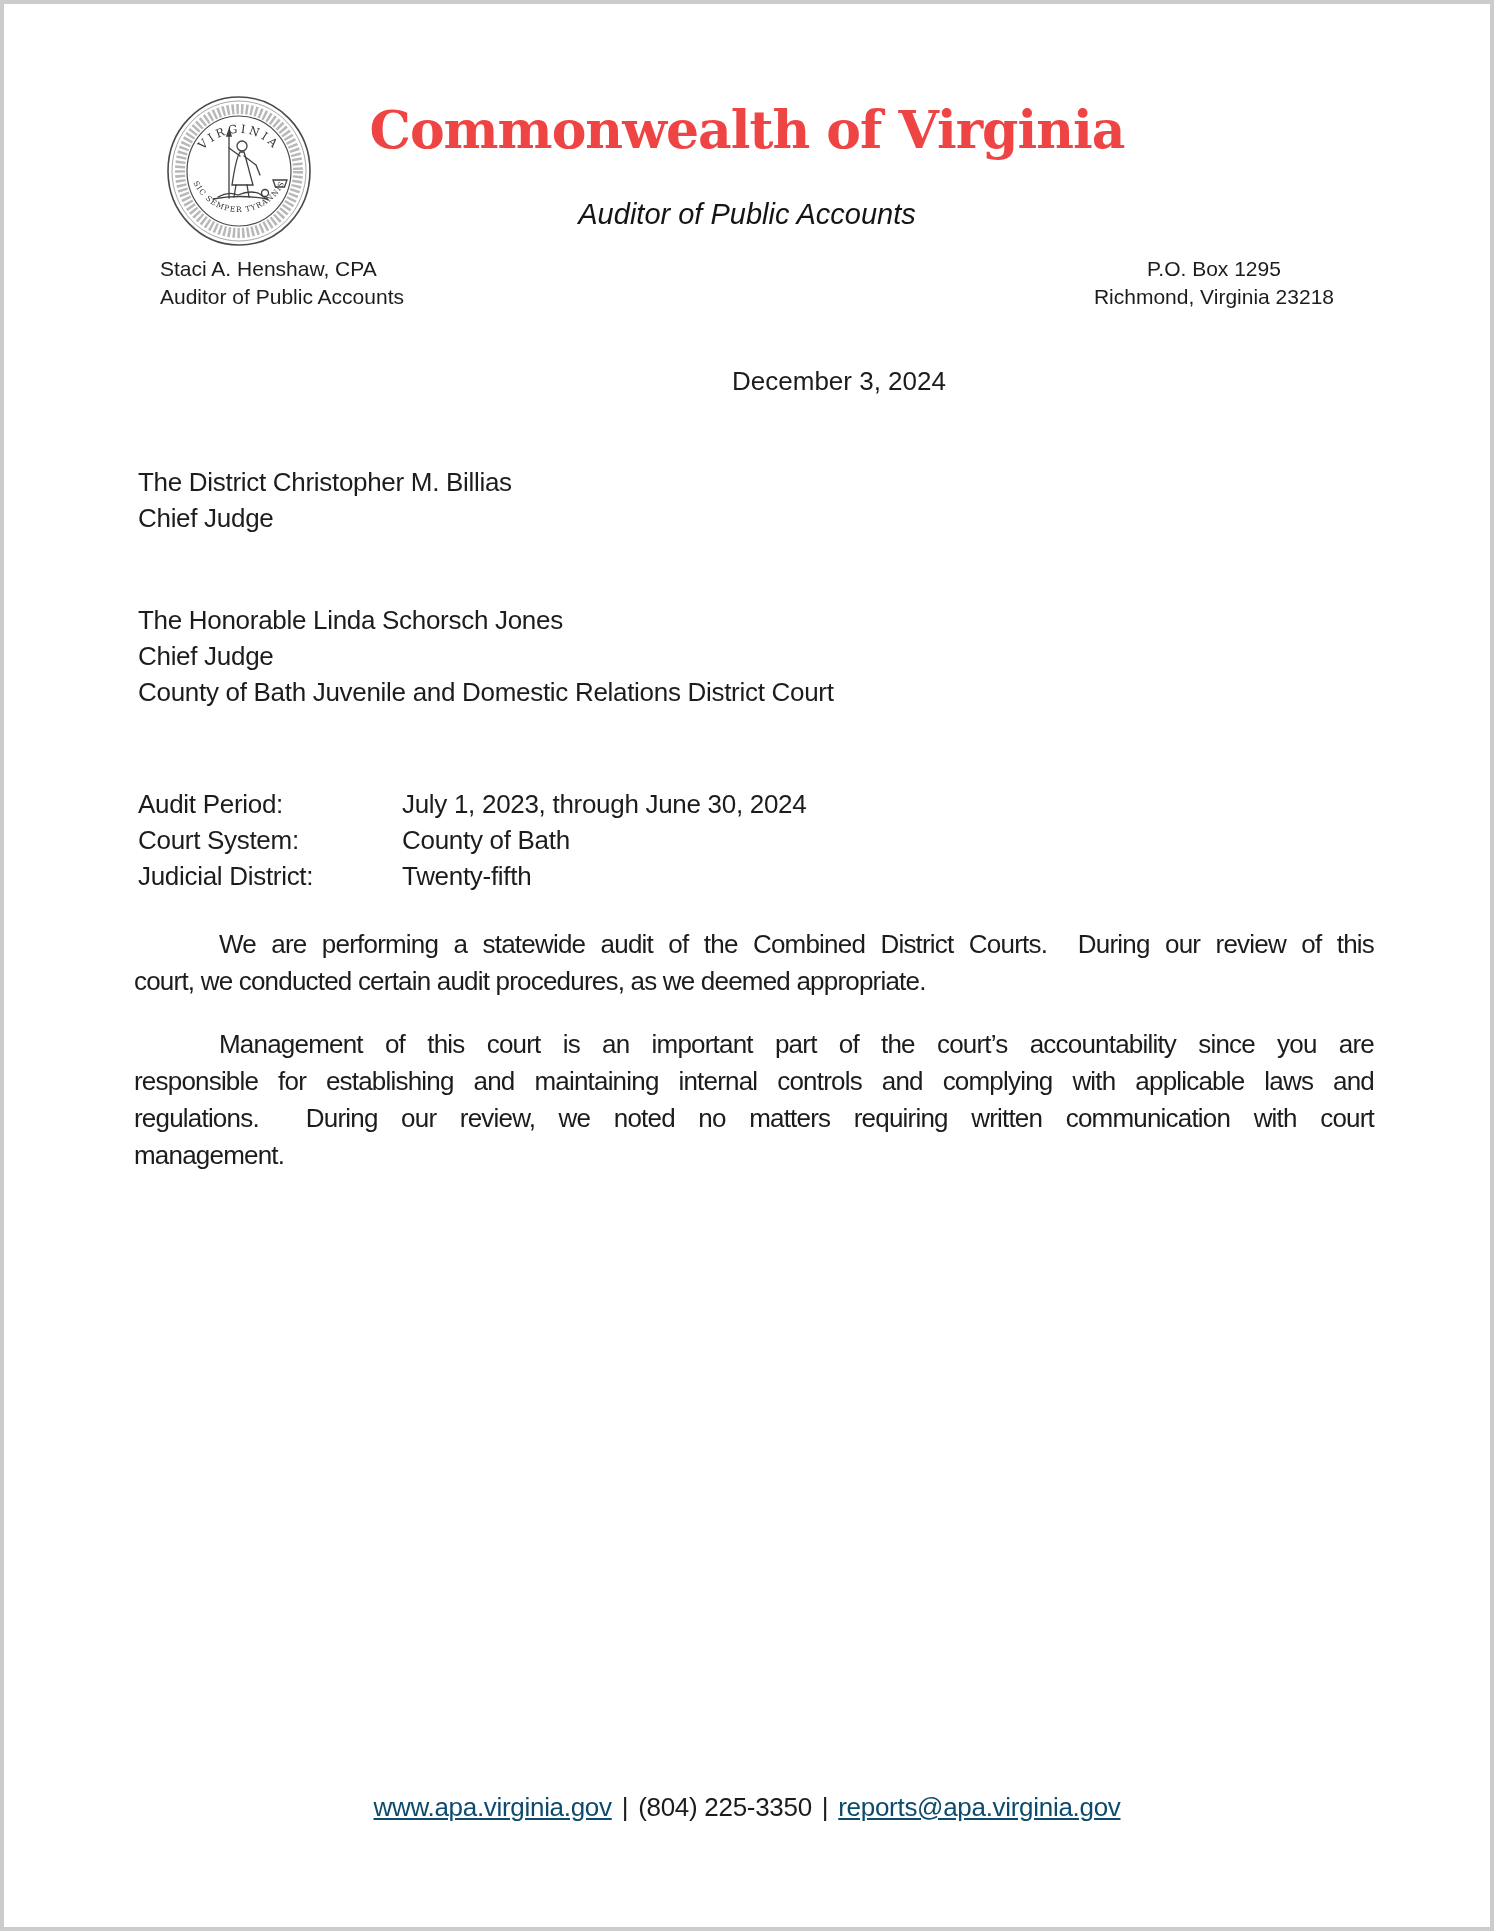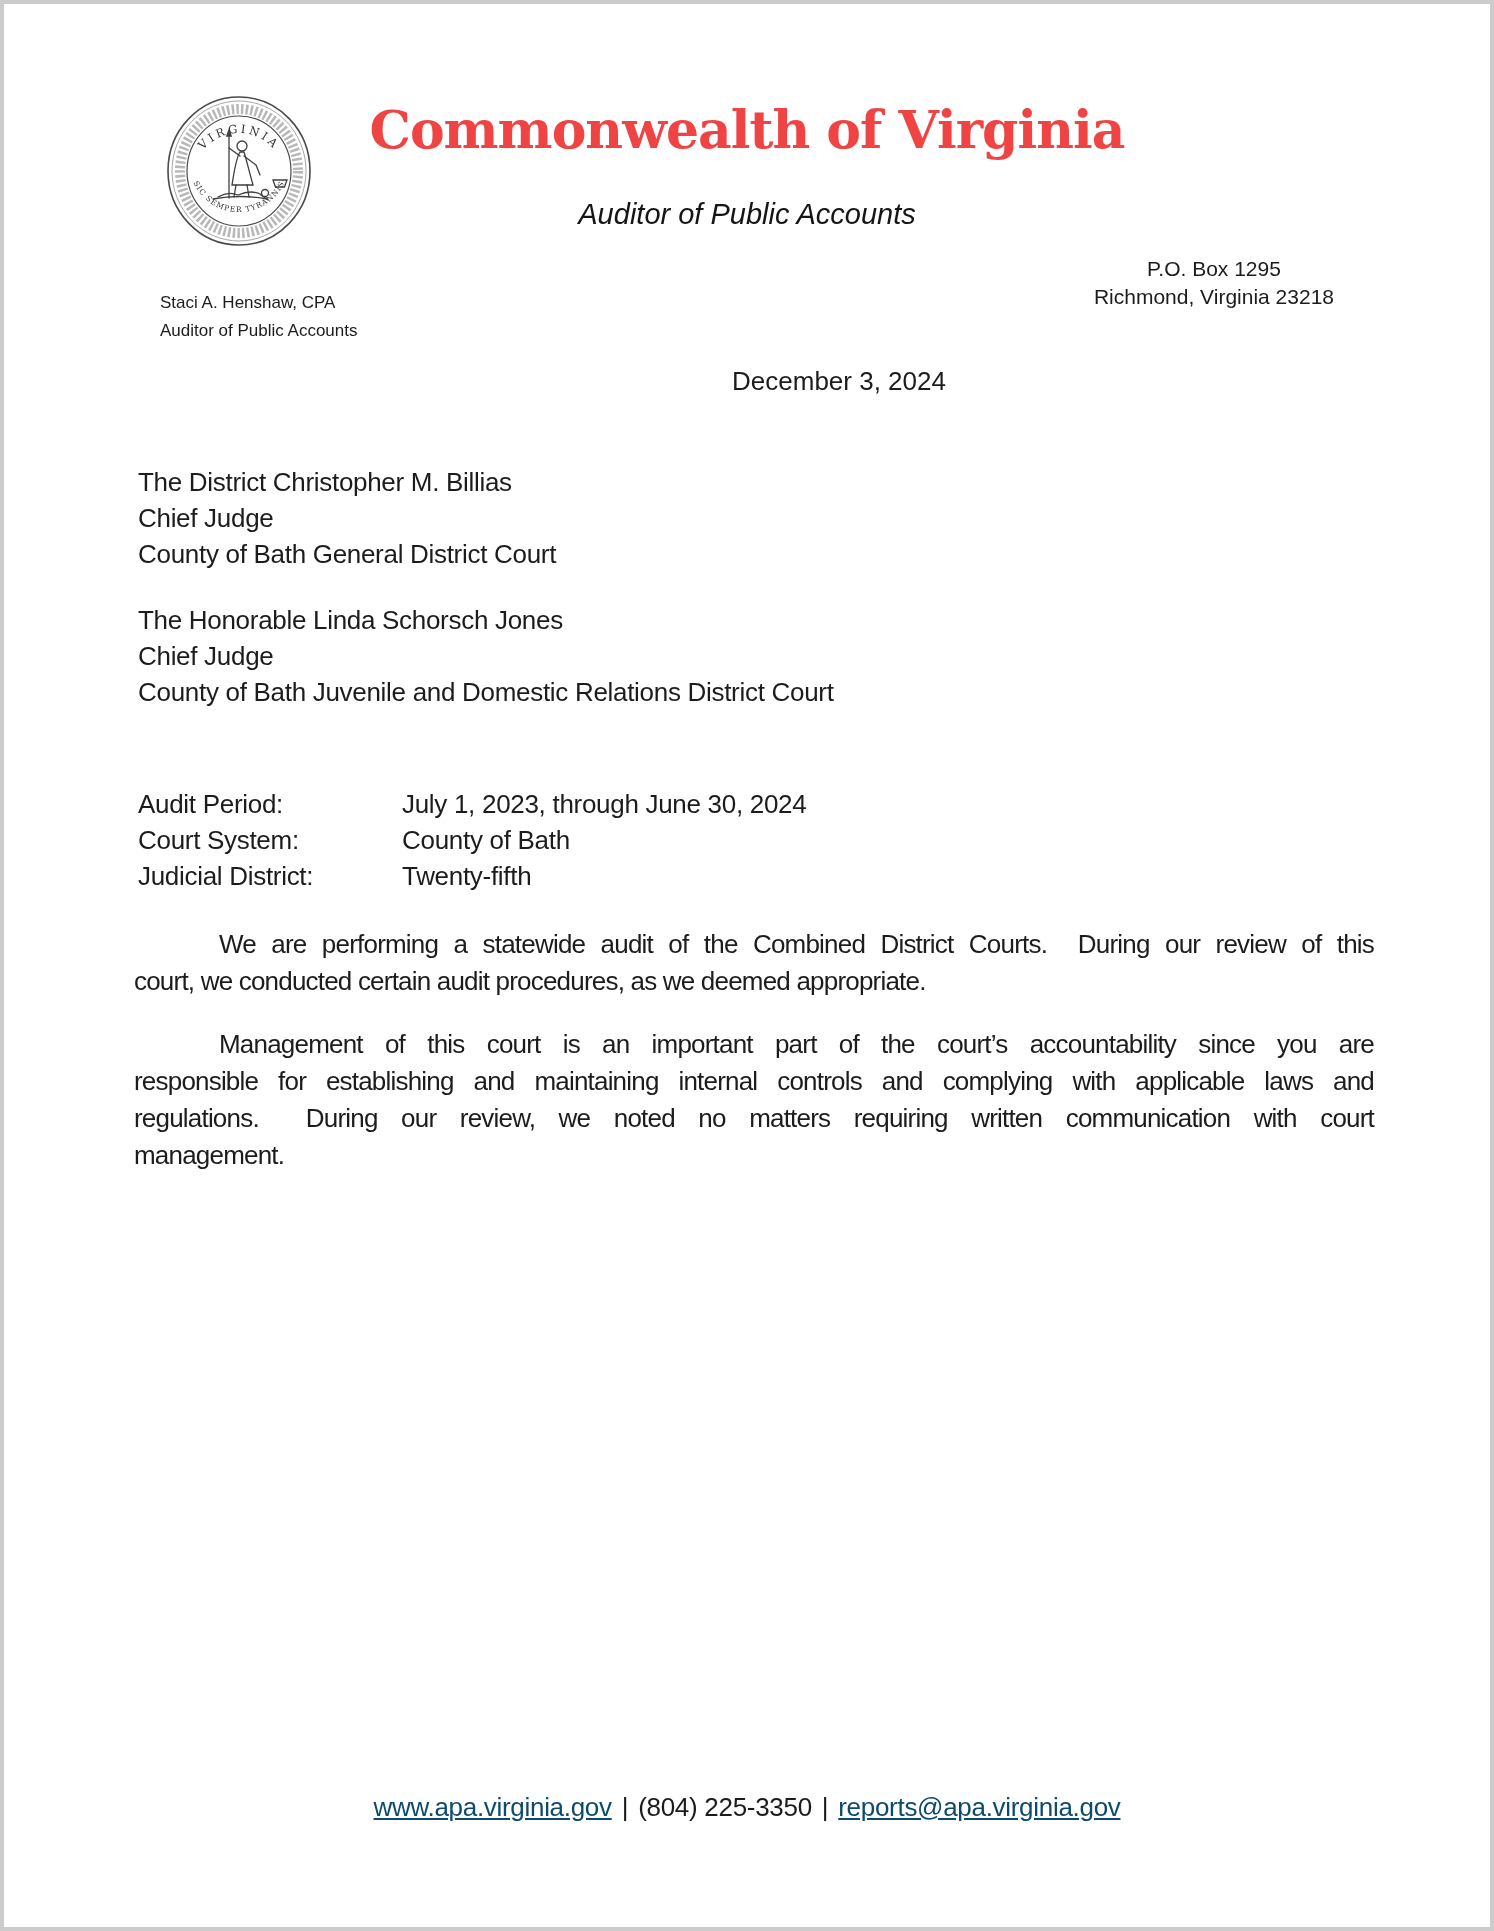--- a/index.html
+++ b/index.html
@@ -38,23 +38,22 @@
     position: absolute;
     left: 0; right: 0; top: 194px;
     text-align: center;
     font-style: italic;
     font-size: 29px;
     color: #151515;
   }
   .official-block {
     position: absolute;
     left: 156px; top: 251px;
-    font-size: 17px;
+    font-size: 21px;
     line-height: 28px;
-    margin-top: 34px;
   }
   .office-address {
     position: absolute;
     right: 156px; top: 251px;
     text-align: center;
     font-size: 21px;
     line-height: 28px;
   }
 
   
@@ -149,21 +148,20 @@
   <div class="office-address">
     <div>P.O. Box 1295</div>
     <div>Richmond, Virginia 23218</div>
   </div>
 
   <div class="letter-date">December 3, 2024</div>
 
   <div class="recipient recipient-1">
     <div>The District Christopher M. Billias</div>
     <div>Chief Judge</div>
-    <div>County of Bath General District Court</div>
   </div>
 
   <div class="recipient recipient-2">
     <div>The Honorable Linda Schorsch Jones</div>
     <div>Chief Judge</div>
     <div>County of Bath Juvenile and Domestic Relations District Court</div>
   </div>
 
   <div class="audit-details">
     <div class="audit-row">

